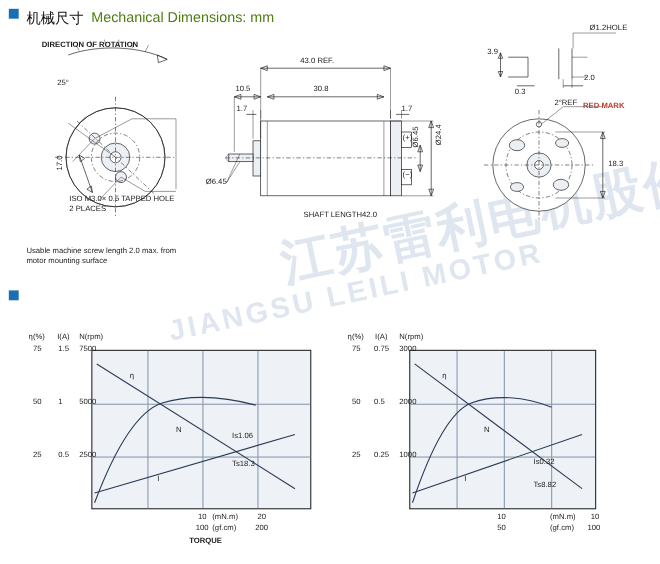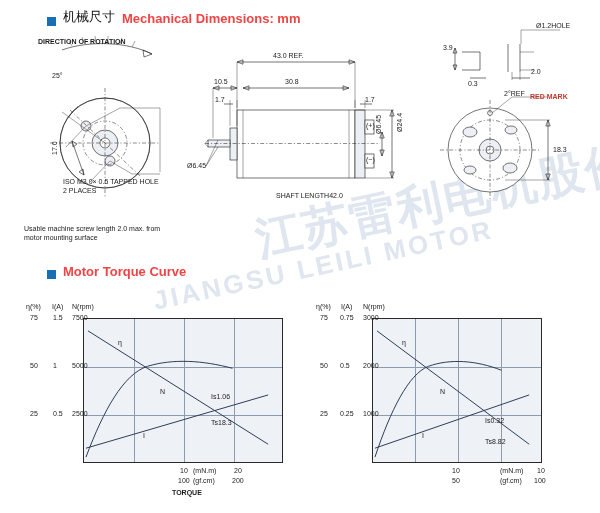--- a/index.html
+++ b/index.html
@@ -11,24 +11,24 @@
     color:#1a1a1a;
     overflow:hidden;
   }
   .wm {
     position:absolute; pointer-events:none; user-select:none;
     color:#dfe6ef; font-weight:bold; white-space:nowrap;
   }
   .wm1 { left:250px; top:150px; font-size:46px; letter-spacing:2px; transform:rotate(-12deg); }
   .wm2 { left:150px; top:250px; font-size:26px; letter-spacing:3px; transform:rotate(-12deg); }
 
-  .sec-head { position:absolute; display:flex; align-items:flex-end; gap:7px;margin-left:39px; }
+  .sec-head { position:absolute; display:flex; align-items:flex-start; gap:7px; }
   .sec-head .sq { width:9px; height:9px; background:#1a6fb4; display:inline-block; }
   .sec-head .cn { font-size:13px; color:#111; font-weight:normal; }
-  .sec-head .en { font-size:13px; color:#ef4444;font-weight:bold; }
+  .sec-head .en { font-size:13px; color:#4d7c0f; }
 
   #sec1 { left:8px; top:8px; }
   #sec2 { left:8px; top:264px; }
 
   .lbl { position:absolute; font-size:7px; color:#1a1a1a; white-space:nowrap; }
   .lbl.b { font-weight:bold; }
 
   svg { position:absolute; left:0; top:0; width:600px; height:513px; overflow:visible; }
   .ln { stroke:#1a1a1a; stroke-width:0.6; fill:none; }
   .ln-d { stroke:#1a1a1a; stroke-width:0.5; fill:none; stroke-dasharray:4 2 1.2 2; }
@@ -49,21 +49,20 @@
 <div class="wm wm1">江苏雷利电机股份有限公司</div>
 <div class="wm wm2">JIANGSU LEILI MOTOR</div>
 
 <div class="sec-head" id="sec1">
   <span class="sq"></span>
   <span class="cn">机械尺寸</span>
   <span class="en">Mechanical Dimensions: mm</span>
 </div>
 <div class="sec-head" id="sec2">
   <span class="sq"></span>
-  <span class="en">Motor Torque Curve</span>
 </div>
 
 <svg viewBox="0 0 600 513">
 
   <g>
 
     <path class="ln" d="M62 50 C90 40 128 42 152 54"></path>
     <path class="ln" d="M152 54 l-9 -4 l1 7 z" fill="#1a1a1a"></path>
 
     <path class="ln-t" d="M72 46 l-3 -5 M84 43 l-2 -6 M96 42 l-1 -6 M108 42 l0 -6 M120 44 l2 -6 M132 47 l3 -6"></path>

